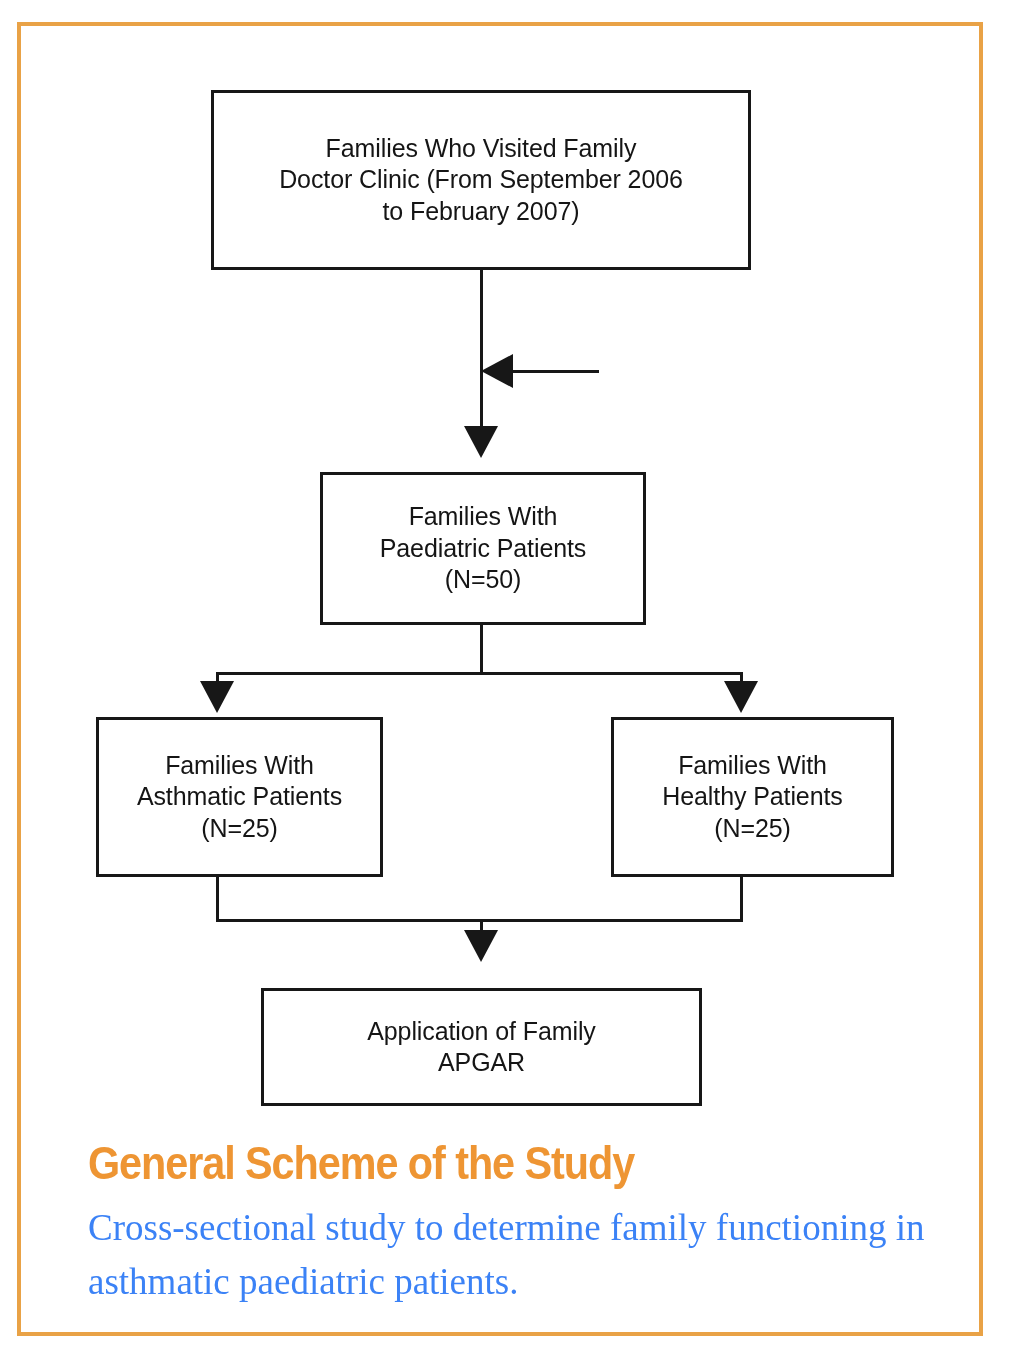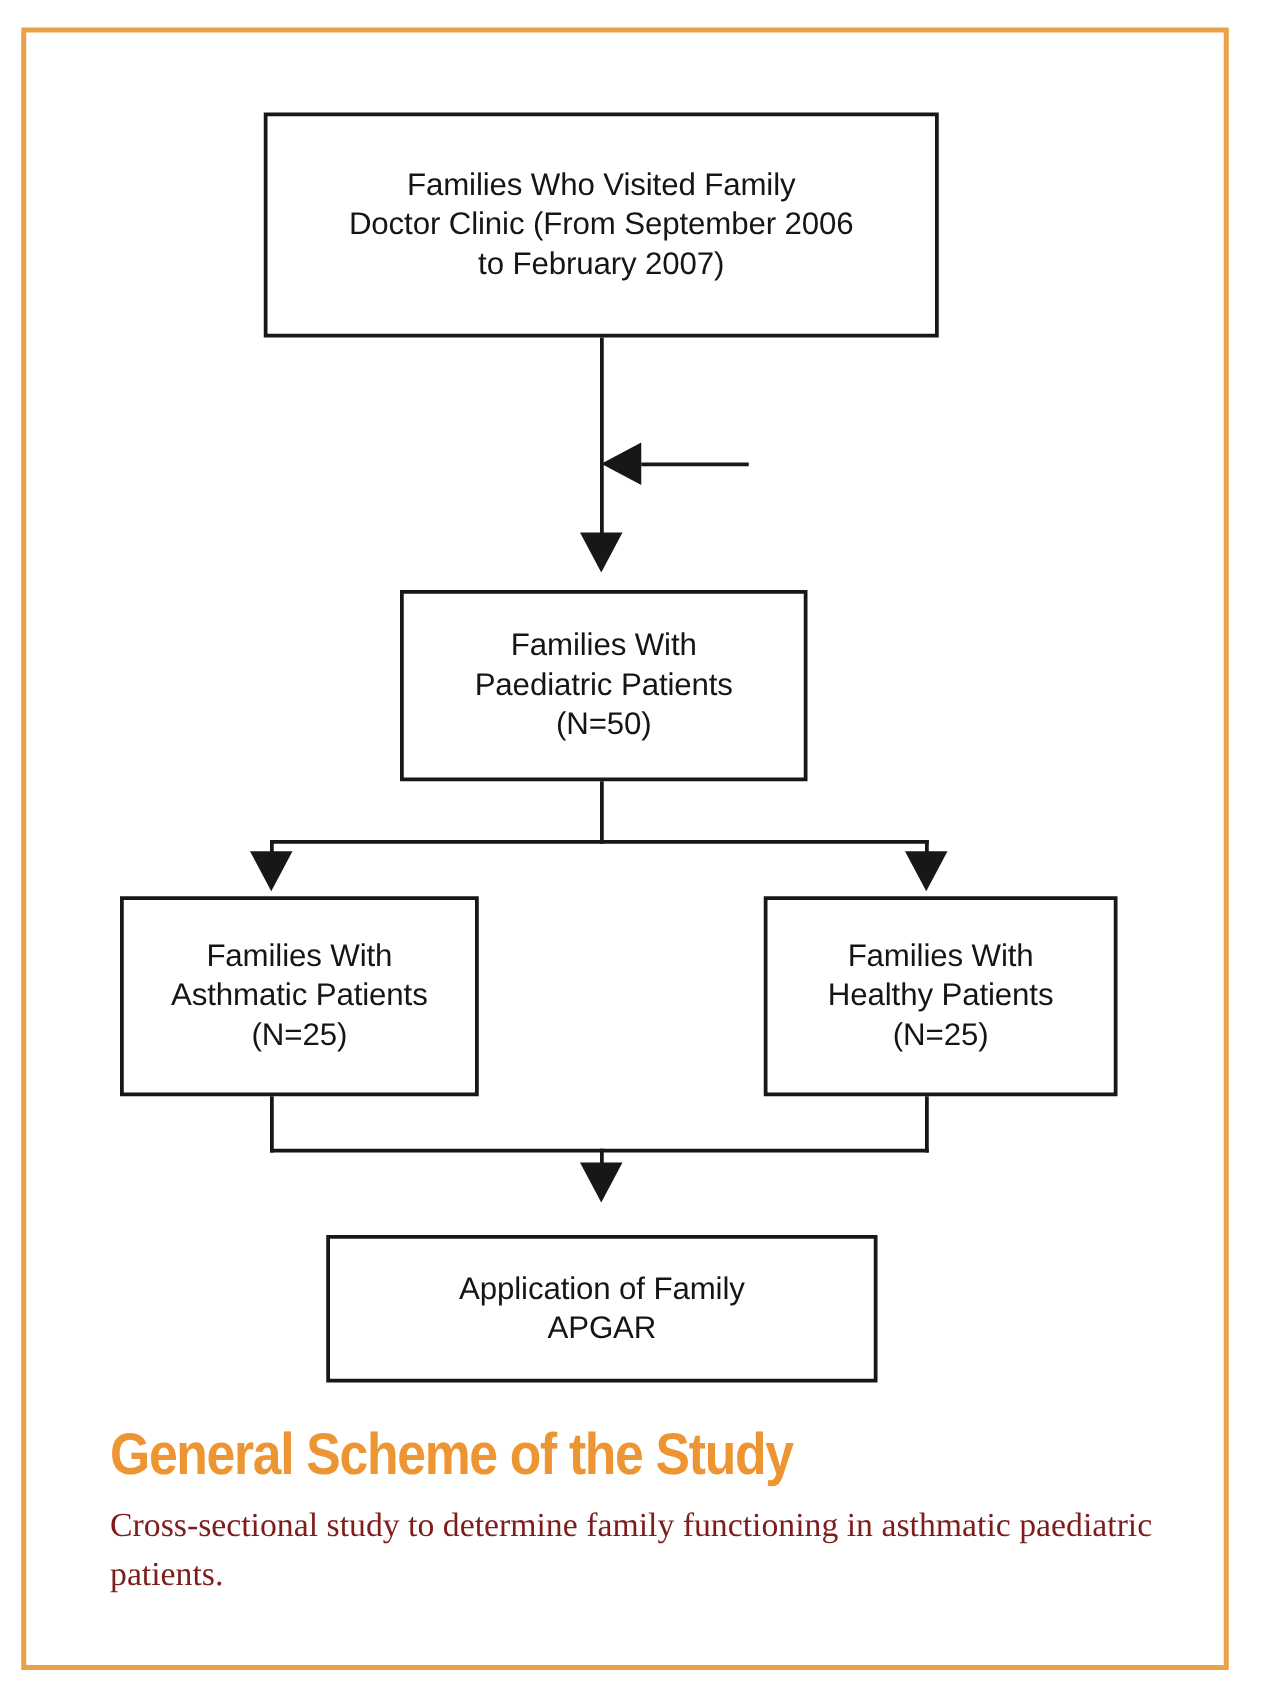--- a/index.html
+++ b/index.html
@@ -132,23 +132,23 @@
     font-size: 47px;
     line-height: 1.05;
     color: #ee9533;
     letter-spacing: -1.2px;
     transform: scaleX(0.88);
     transform-origin: left center;
     margin: 0 0 14px 0;
   }
   #study-desc {
     font-family: "Liberation Serif", serif;
-    font-size: 27px;
+    font-size: 37px;
     line-height: 1.45;
-    color: #7f1d1d;
+    color: #3b82f6;
     margin: 0;
     max-width: 860px;
   }
 </style>
 </head>
 <body>
 
 <div id="page">
 
   <div id="frame">

